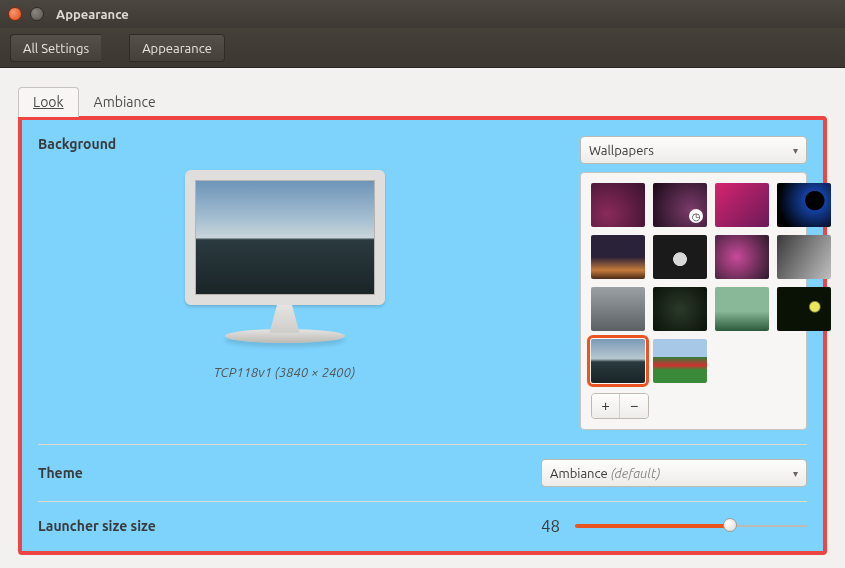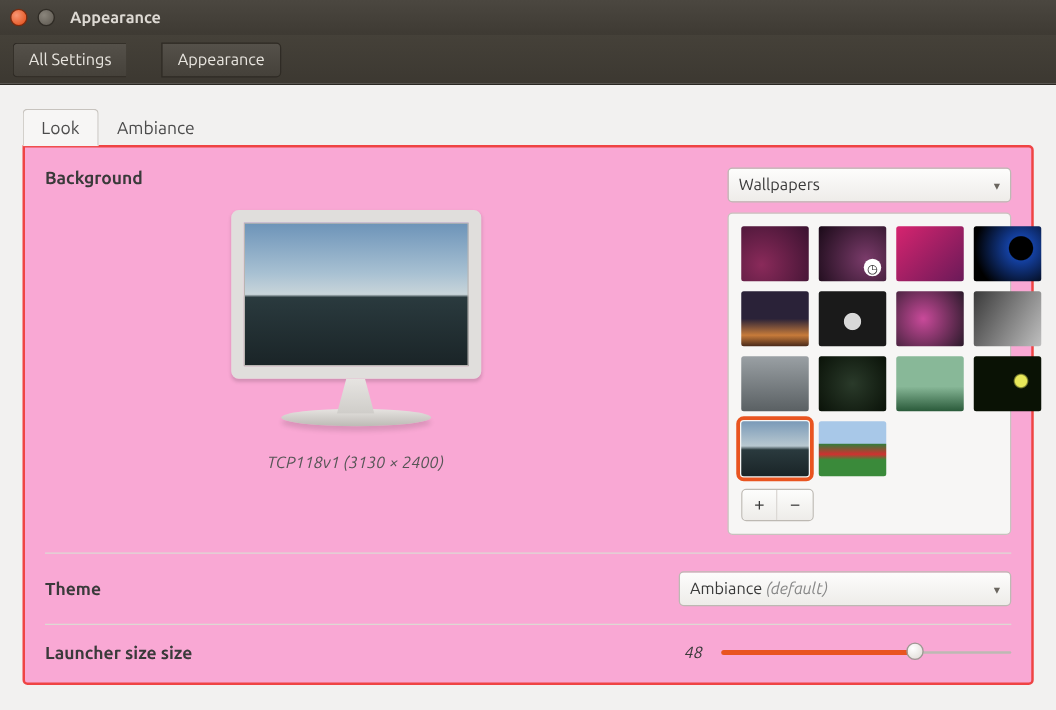--- a/index.html
+++ b/index.html
@@ -9,22 +9,22 @@
 .win-close { background: radial-gradient(circle at 35% 35%, #f79674, #e24912); border: 1px solid #7a2a0e; }
 .win-min { background: radial-gradient(circle at 35% 35%, #8a857c, #5b564e); border: 1px solid #2f2b25; }
 .win-title { color: #ddd9d3; font-weight: bold; font-size: 13px; margin-left: 4px; }
 .toolbar { height: 40px; background: linear-gradient(#454139, #3c3831); display: flex; align-items: center; padding: 0 10px; border-bottom: 1px solid #2a2722; gap: 28px; }
 .crumb { background: linear-gradient(#55514a, #45413a); color: #e8e5df; border: 1px solid #2f2b25; padding: 6px 12px; font-size: 13px; cursor: pointer; }
 .crumb:first-child { border-radius: 4px 0 0 4px; border-right: none; }
 .crumb:last-child { border-radius: 0 4px 4px 0; }
 .content { padding: 18px 18px 0 18px; }
 .tabs { display: flex; position: relative; top: 1px; }
 .tab { padding: 6px 14px; font-size: 14px; color: #4c4c4c; border: 1px solid transparent; border-bottom: none; cursor: pointer; }
-.tab.active { background: #f7f6f5; border: 1px solid #c7c3be; border-bottom: 1px solid #f7f6f5; border-radius: 4px 4px 0 0; }
-.panel { background: #f9a8d4; border: 2px solid #ef4444; border-radius: 0 4px 4px 4px; padding: 16px; }
+.tab.active { background: #f7f6f5; border: 1px solid #c7c3be; border-bottom: 1px solid #f7f6f5; border-radius: 4px 4px 0 0; text-decoration: underline; }
+.panel { background: #7dd3fc; border: 4px solid #ef4444; border-radius: 0 4px 4px 4px; padding: 16px; }
 .row { display: flex; align-items: flex-start; }
 .label { font-weight: bold; color: #3a3a3a; font-size: 14px; }
 .bgrow { gap: 10px; }
 .leftcol { flex: 1; display: flex; flex-direction: column; align-items: center; }
 .monitor-wrap { width: 220px; }
 .monitor { width: 200px; height: 135px; border: 10px solid #e0dedc; border-radius: 6px; background: linear-gradient(#6c93b8 0%, #a7c0d2 35%, #c9d5da 50%, #2a3a3e 52%, #1a2427 100%); box-shadow: inset 0 0 0 1px #b8b5b1, 0 2px 3px rgba(0,0,0,0.15); position: relative; margin: 0 auto; }
 .stand { width: 50px; height: 28px; background: linear-gradient(#e6e4e1,#cfcdc9); margin: 0 auto; clip-path: polygon(35% 0, 65% 0, 80% 100%, 20% 100%); }
 .base { width: 120px; height: 14px; background: linear-gradient(#e6e4e1,#bdbab5); border-radius: 50%; margin: -4px auto 0; box-shadow: 0 4px 4px rgba(0,0,0,0.12); }
 .caption { margin-top: 22px; font-style: italic; color: #555; font-size: 13px; }
 .rightcol { width: 266px; padding-left: 39px; }
@@ -36,21 +36,21 @@
 .thumb { width: 54px; height: 44px; border-radius: 2px; position: relative; cursor: pointer; background: #333; }
 .thumb.selected { outline: 3px solid #e95420; outline-offset: 1px; }
 .badge { position: absolute; right: 4px; bottom: 4px; width: 14px; height: 14px; border-radius: 50%; background: #fff; display: flex; align-items: center; justify-content: center; font-size: 10px; color: #333; }
 .addrm { margin-top: 10px; display: inline-flex; border: 1px solid #bdb9b3; border-radius: 4px; overflow: hidden; }
 .addrm button { width: 28px; height: 24px; background: linear-gradient(#fdfdfc,#eeece9); border: none; border-right: 1px solid #d3d0cb; cursor: pointer; font-size: 14px; color: #3a3a3a; }
 .addrm button:last-child { border-right: none; }
 .sep { border: none; border-top: 1px solid #ddd9d3; margin: 14px 0; }
 .themerow, .launcherrow { display: flex; align-items: center; justify-content: space-between; }
 .themerow .combo { width: 266px; }
 .launcherrow .slidewrap { display: flex; align-items: center; gap: 10px; width: 266px; }
-.sizeval { font-size: 13px; color: #3a3a3a; width: 24px; text-align: center; font-style: italic; }
+.sizeval { font-size: 17px; color: #3a3a3a; width: 24px; text-align: left; }
 .slider { flex: 1; position: relative; height: 16px; }
 .track { position: absolute; top: 7px; left: 0; right: 0; height: 2px; background: #bdb9b3; border-radius: 1px; }
 .fill { position: absolute; top: 6px; left: 0; height: 4px; background: #e95420; border-radius: 2px; }
 .sthumb { position: absolute; top: 0; width: 14px; height: 14px; background: radial-gradient(circle at 35% 30%, #fff, #ddd9d3); border: 1px solid #9d9993; border-radius: 50%; margin-left: -7px; }
 
 .wp1{background:radial-gradient(circle at 30% 70%,#8a2a5a,#3a1230);} 
 .wp2{background:radial-gradient(circle at 70% 60%,#7a3b6a,#1a0a18);} 
 .wp3{background:linear-gradient(135deg,#d6246f,#6a1a58);} 
 .wp4{background:radial-gradient(circle at 70% 40%,#000 20%,#1440a0 22%,#000 80%);} 
 .wp5{background:linear-gradient(#2a2238 50%,#c77b3a 80%,#4a2a1a);} 
@@ -87,21 +87,21 @@
   <div class="panel">
 
     <div class="row bgrow">
       <div class="leftcol">
         <div class="label" style="align-self:flex-start;margin-bottom:18px">Background</div>
         <div class="monitor-wrap">
           <div class="monitor"></div>
           <div class="stand"></div>
           <div class="base"></div>
         </div>
-        <div class="caption">TCP118v1 (3130 × 2400)</div>
+        <div class="caption">TCP118v1 (3840 × 2400)</div>
       </div>
 
       <div class="rightcol">
         <div class="combo">
           <span>Wallpapers</span>
           <span class="arrow">▾</span>
         </div>
 
         <div class="thumbgrid">
           <div class="grid">

